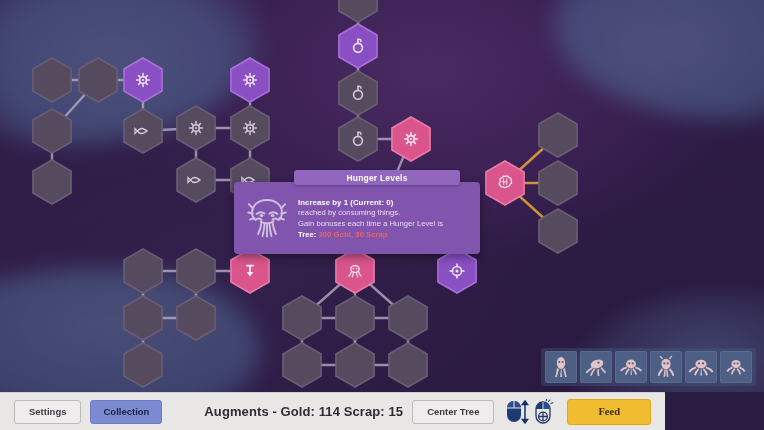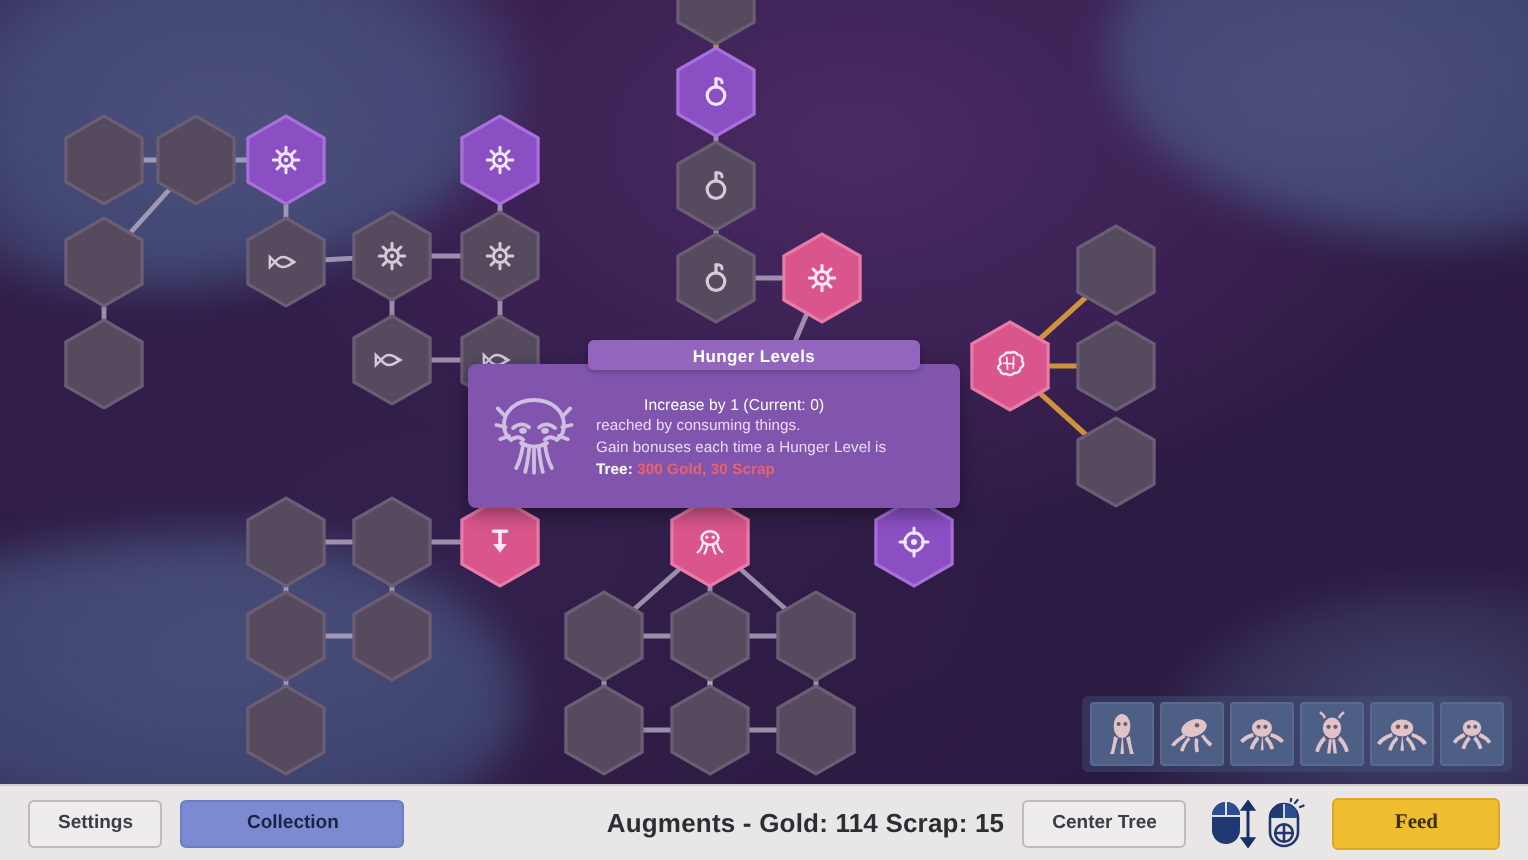--- a/index.html
+++ b/index.html
@@ -89,21 +89,21 @@
     flex: 0 0 54px;
     display: flex; align-items: center; justify-content: center;
   }
   .tooltip-body { flex: 1; padding-left: 4px; padding-top: 2px; }
   .tt-line {
     font-size: 7.6px;
     line-height: 10.6px;
     color: #e7dcf3;
     letter-spacing: .05px;
   }
-  .tt-title { font-weight: normal; color: #ffffff; font-size: 7.8px; margin-left: 24px; }
+  .tt-title { font-weight: bold; color: #ffffff; font-size: 7.8px; }
   .tt-cost-label { font-weight: bold; color: #ffffff; }
   .tt-cost-value { color: #e8636b; font-weight: bold; }
 
   
   .creature-bar {
     position: absolute;
     right: 8px; bottom: 44px;
     height: 38px;
     display: flex;
     align-items: center;
@@ -118,21 +118,21 @@
     background: #4e5f86;
     border-radius: 2px;
     display: flex; align-items: center; justify-content: center;
     box-shadow: inset 0 0 0 1px rgba(255,255,255,.07);
   }
 
   
   .bottom-bar {
     position: absolute;
     left: 0; bottom: 0;
-    width: 764px; height: 38px;
+    width: 665px; height: 38px;
     background: #e9e7e6;
     display: flex;
     align-items: center;
     padding: 0 14px;
     gap: 9px;
     border-top: 1px solid #d2cfce;
     z-index: 50;
   }
   .btn {
     height: 24px;
@@ -146,21 +146,21 @@
   }
   .btn-outline {
     background: #eeecec;
     border: 1px solid #bdbab9;
     color: #3e3b44;
   }
   .btn-collection {
     background: #7b8ad1;
     border: 1px solid #6c7bc4;
     color: #1d2243;
-    padding: 0 32px;
+    padding: 0 12px;
   }
   .btn-feed {
     background: #f0bd31;
     border: 1px solid #dba81f;
     color: #3a2f06;
     padding: 0 30px;
     height: 26px;
     font-size: 10.5px;
     font-family: Liberation Serif, serif;
   }

